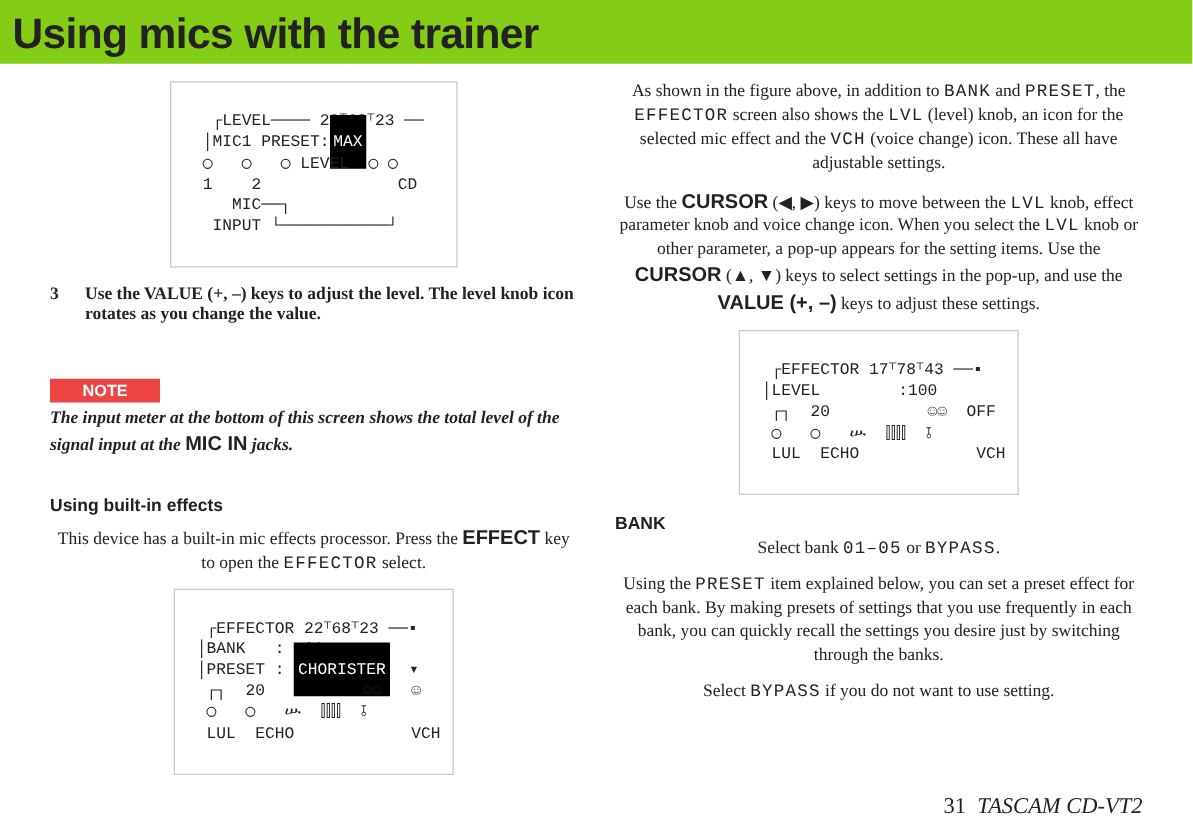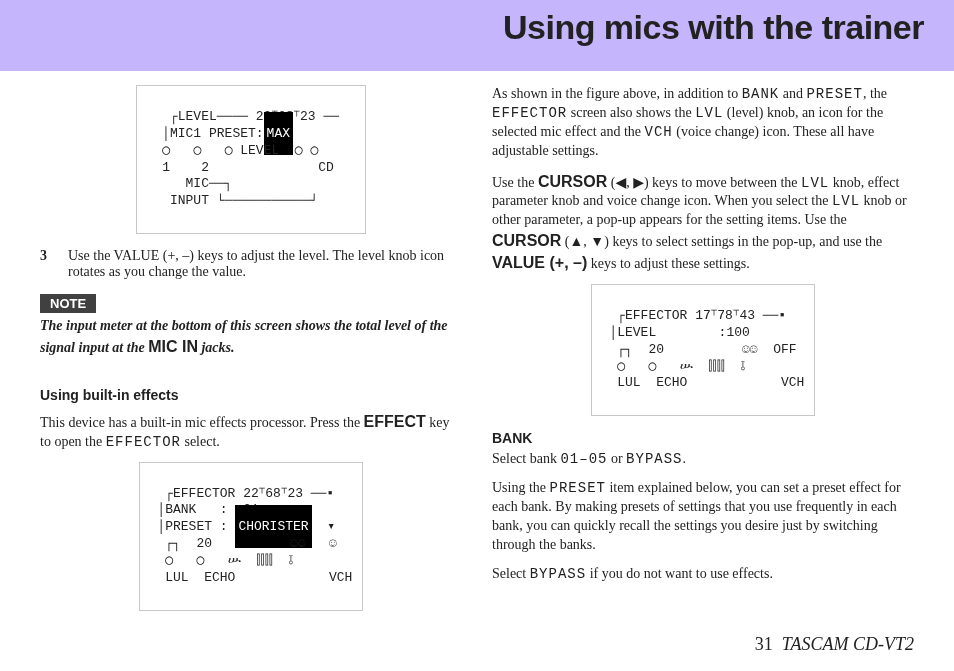--- a/index.html
+++ b/index.html
@@ -6,23 +6,23 @@
   body {
     width: 954px;
     height: 671px;
     font-family: Georgia, 'Times New Roman', serif;
     font-size: 14px;
     color: #222;
     background: #fff;
     position: relative;
   }
   .header-bar {
-    background: #c4b5fd;
-    padding: 8px 30px 24px 10px;
-    text-align: right;
+    background: #84cc16;
+    padding: 8px 30px 4px 10px;
+    text-align: left;
   }
   .page-title {
     font-family: Arial, Helvetica, sans-serif;
     font-weight: bold;
     font-size: 34px;
     color: #222;
     letter-spacing: -0.5px;
   }
   .content {
     display: flex;
@@ -48,46 +48,48 @@
   }
   .step-row {
     display: flex;
     gap: 14px;
     margin-bottom: 14px;
   }
   .step-num {
     font-weight: bold;
     min-width: 14px;
   }
-  .step-text { font-weight: normal; }
+  .step-text { font-weight: bold; }
   .note-badge {
     display: inline-block;
-    background: #404040;
+    background: #ef4444;
     color: #fff;
     font-family: Arial, sans-serif;
     font-weight: bold;
     font-size: 13px;
-    padding: 2px 10px;
+    padding: 2px 26px;
     margin-bottom: 4px;
+    margin-top: 29px;
   }
   .note-body {
     font-style: italic;
     font-weight: bold;
     line-height: 1.35;
     margin-bottom: 29px;
   }
   .subhead {
     font-family: Arial, Helvetica, sans-serif;
     font-weight: bold;
     font-size: 14px;
     margin-bottom: 8px;
   }
   .para {
     line-height: 1.35;
     margin-bottom: 10px;
+    text-align: center;
   }
   .ui-control {
     font-family: Arial, Helvetica, sans-serif;
     font-weight: bold;
     font-size: 16px;
   }
   .lcd-term {
     font-family: 'Courier New', monospace;
     letter-spacing: 1px;
   }
@@ -176,21 +178,21 @@
 
     <div class="para">
       <span>Select bank </span><span class="lcd-term">01–05</span><span> or </span><span class="lcd-term">BYPASS</span><span>.</span>
     </div>
 
     <div class="para">
       <span>Using the </span><span class="lcd-term">PRESET</span><span> item explained below, you can set a preset effect for each bank. By making presets of settings that you use frequently in each bank, you can quickly recall the settings you desire just by switching through the banks.</span>
     </div>
 
     <div class="para">
-      <span>Select </span><span class="lcd-term">BYPASS</span><span> if you do not want to use effects.</span>
+      <span>Select </span><span class="lcd-term">BYPASS</span><span> if you do not want to use setting.</span>
     </div>
 
   </div>
 </div>
 
 <div class="footer">
   <span class="pn">31</span>
   &nbsp;<span>TASCAM  CD-VT2</span>
 </div>
 

